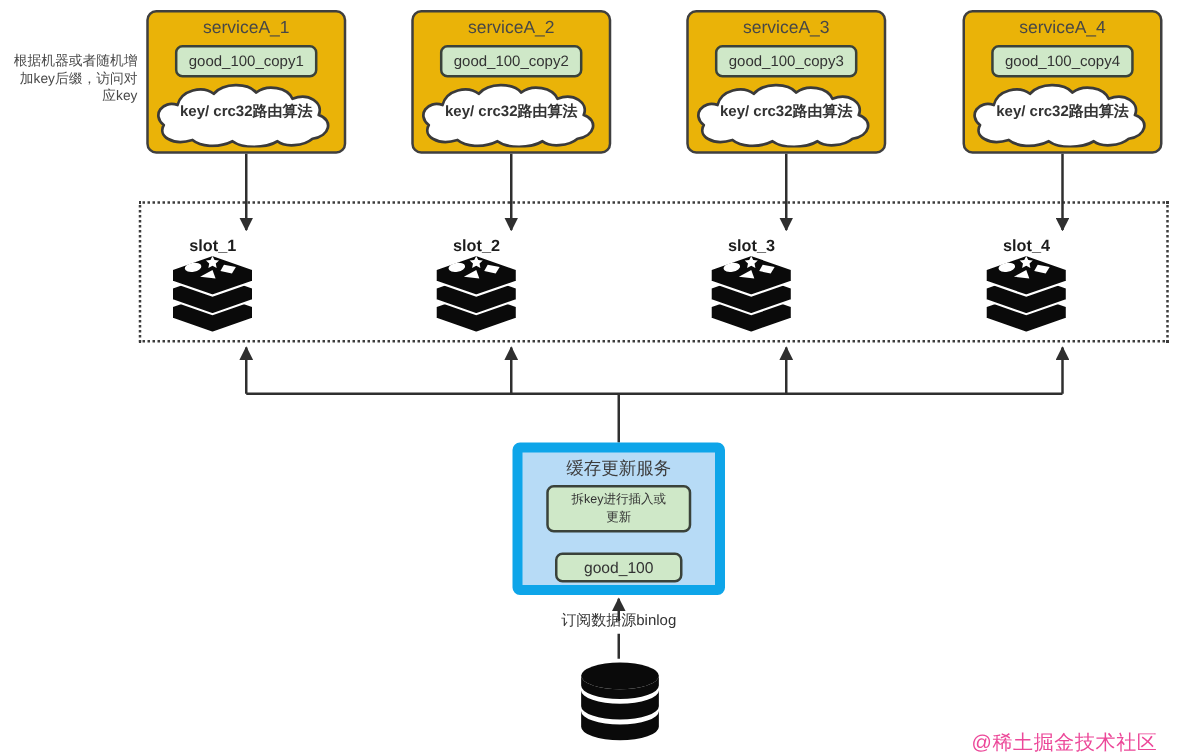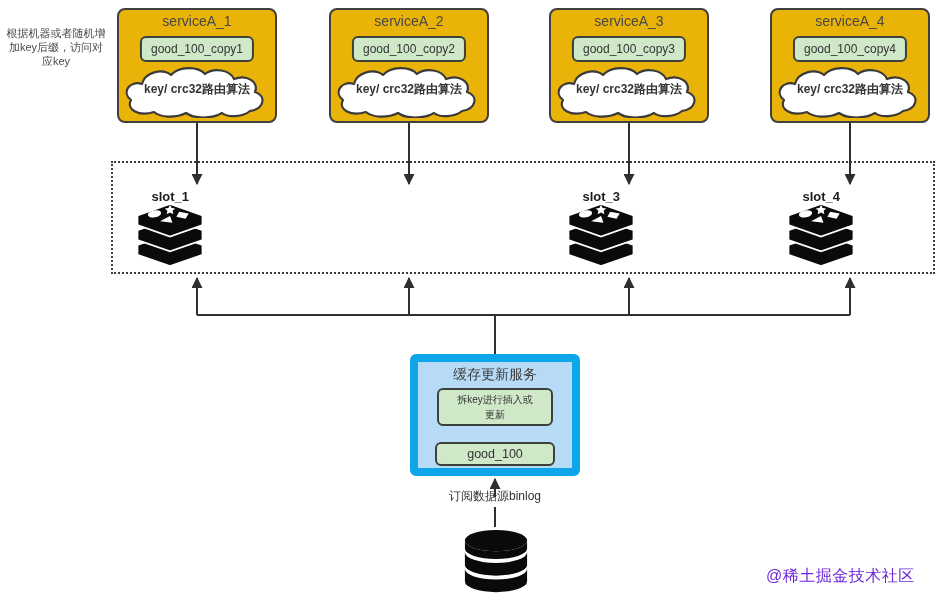--- a/index.html
+++ b/index.html
@@ -5,21 +5,21 @@
   * { margin:0; padding:0; box-sizing:border-box; }
   html,body { background:#ffffff; }
   body { font-family:"Liberation Sans","DejaVu Sans",sans-serif; }
   #stage { position:relative; width:948px; height:604px; background:#ffffff; overflow:hidden; }
 
   
   #connector-layer { position:absolute; left:0; top:0; width:948px; height:604px; z-index:1; pointer-events:none; }
   .node { z-index:2; }
 
   
-  .annotation { position:absolute; left:2px; top:26px; width:108px; text-align:center;
+  .annotation { position:absolute; left:2px; top:42px; width:108px; text-align:right;
                 font-size:11px; line-height:14px; color:#4a4a4a; }
 
   
   .service { position:absolute; top:8px; width:160px; height:115px;
              background:#eab308; border:2px solid #3f3f3f; border-radius:8px; }
   .service.s0 { left:117px; } .service.s1 { left:329px; }
   .service.s2 { left:549px; } .service.s3 { left:770px; }
   .service-title { margin-top:3px; text-align:center; font-size:14px; color:#474747; }
   .key-box { position:absolute; left:50%; transform:translateX(-50%); top:26px;
              background:#cfe8c8; border:2px solid #3a423a; border-radius:6px;
@@ -41,32 +41,32 @@
                 font-weight:700; color:#1d1d1d; }
   .slot-icon { width:80px; height:80px; }
 
   
   .cache-box { position:absolute; left:410px; top:354px; width:170px; height:122px;
                background:#b7dbf6; border:8px solid #0ea5e9; border-radius:6px; }
   .cache-title { margin-top:4px; text-align:center; font-size:14px; color:#3d3d3d; }
   .step-box { position:absolute; left:50%; transform:translateX(-50%); top:26px; width:116px;
               background:#cfe8c8; border:2px solid #3a423a; border-radius:6px;
               padding:2px 2px; font-size:10px; line-height:15px; color:#333; text-align:center; }
-  .cache-key-box { position:absolute; left:50%; transform:translateX(-50%); top:80px; width:120px;
+  .cache-key-box { position:absolute; left:50%; transform:translateX(-50%); top:80px; width:102px;
               background:#cfe8c8; border:2px solid #3a423a; border-radius:6px;
               padding:3px 0; font-size:12.5px; color:#333; text-align:center; }
 
   
   .binlog-label { position:absolute; left:420px; top:488px; width:150px; text-align:center;
                   font-size:12px; color:#333; }
   .db-icon { position:absolute; left:462px; top:528px; width:68px; height:70px; }
 
   
-  .watermark { position:absolute; left:766px; top:566px; width:160px;
-               font-size:16px; color:#6d28d9; letter-spacing:0.5px; }
+  .watermark { position:absolute; left:766px; top:584px; width:160px;
+               font-size:16px; color:#ec4899; letter-spacing:0.5px;text-align:right; }
 </style>
 </head>
 <body>
 
 <div id="stage">
 
   <svg width="0" height="0" style="position:absolute" aria-hidden="true">
     <defs>
       <symbol id="redis-icon" viewBox="0 0 100 92">
         <g>
@@ -172,20 +172,26 @@
   </div>
 
   <div class="slot-container"></div>
 
   <div class="slot k0 node">
     <div class="slot-label">slot_1</div>
     <svg class="slot-icon" viewBox="0 0 100 92">
         <use href="#redis-icon"></use>
       </svg>
   </div>
+  <div class="slot k1 node">
+    <div class="slot-label">slot_2</div>
+    <svg class="slot-icon" viewBox="0 0 100 92">
+        <use href="#redis-icon"></use>
+      </svg>
+  </div>
   <div class="slot k2 node">
     <div class="slot-label">slot_3</div>
     <svg class="slot-icon" viewBox="0 0 100 92">
         <use href="#redis-icon"></use>
       </svg>
   </div>
   <div class="slot k3 node">
     <div class="slot-label">slot_4</div>
     <svg class="slot-icon" viewBox="0 0 100 92">
         <use href="#redis-icon"></use>

